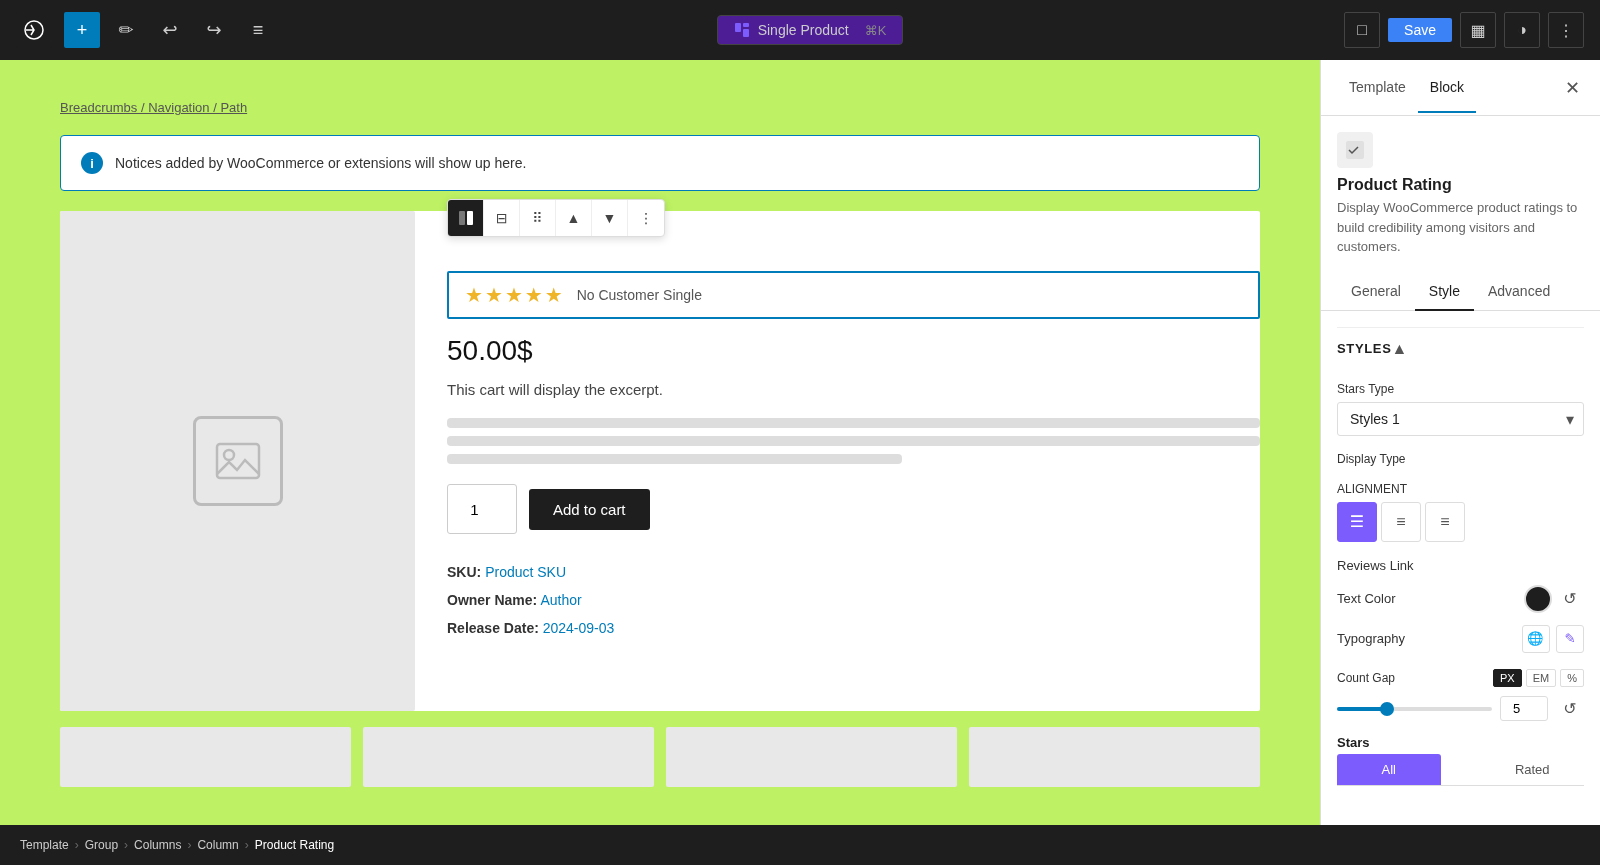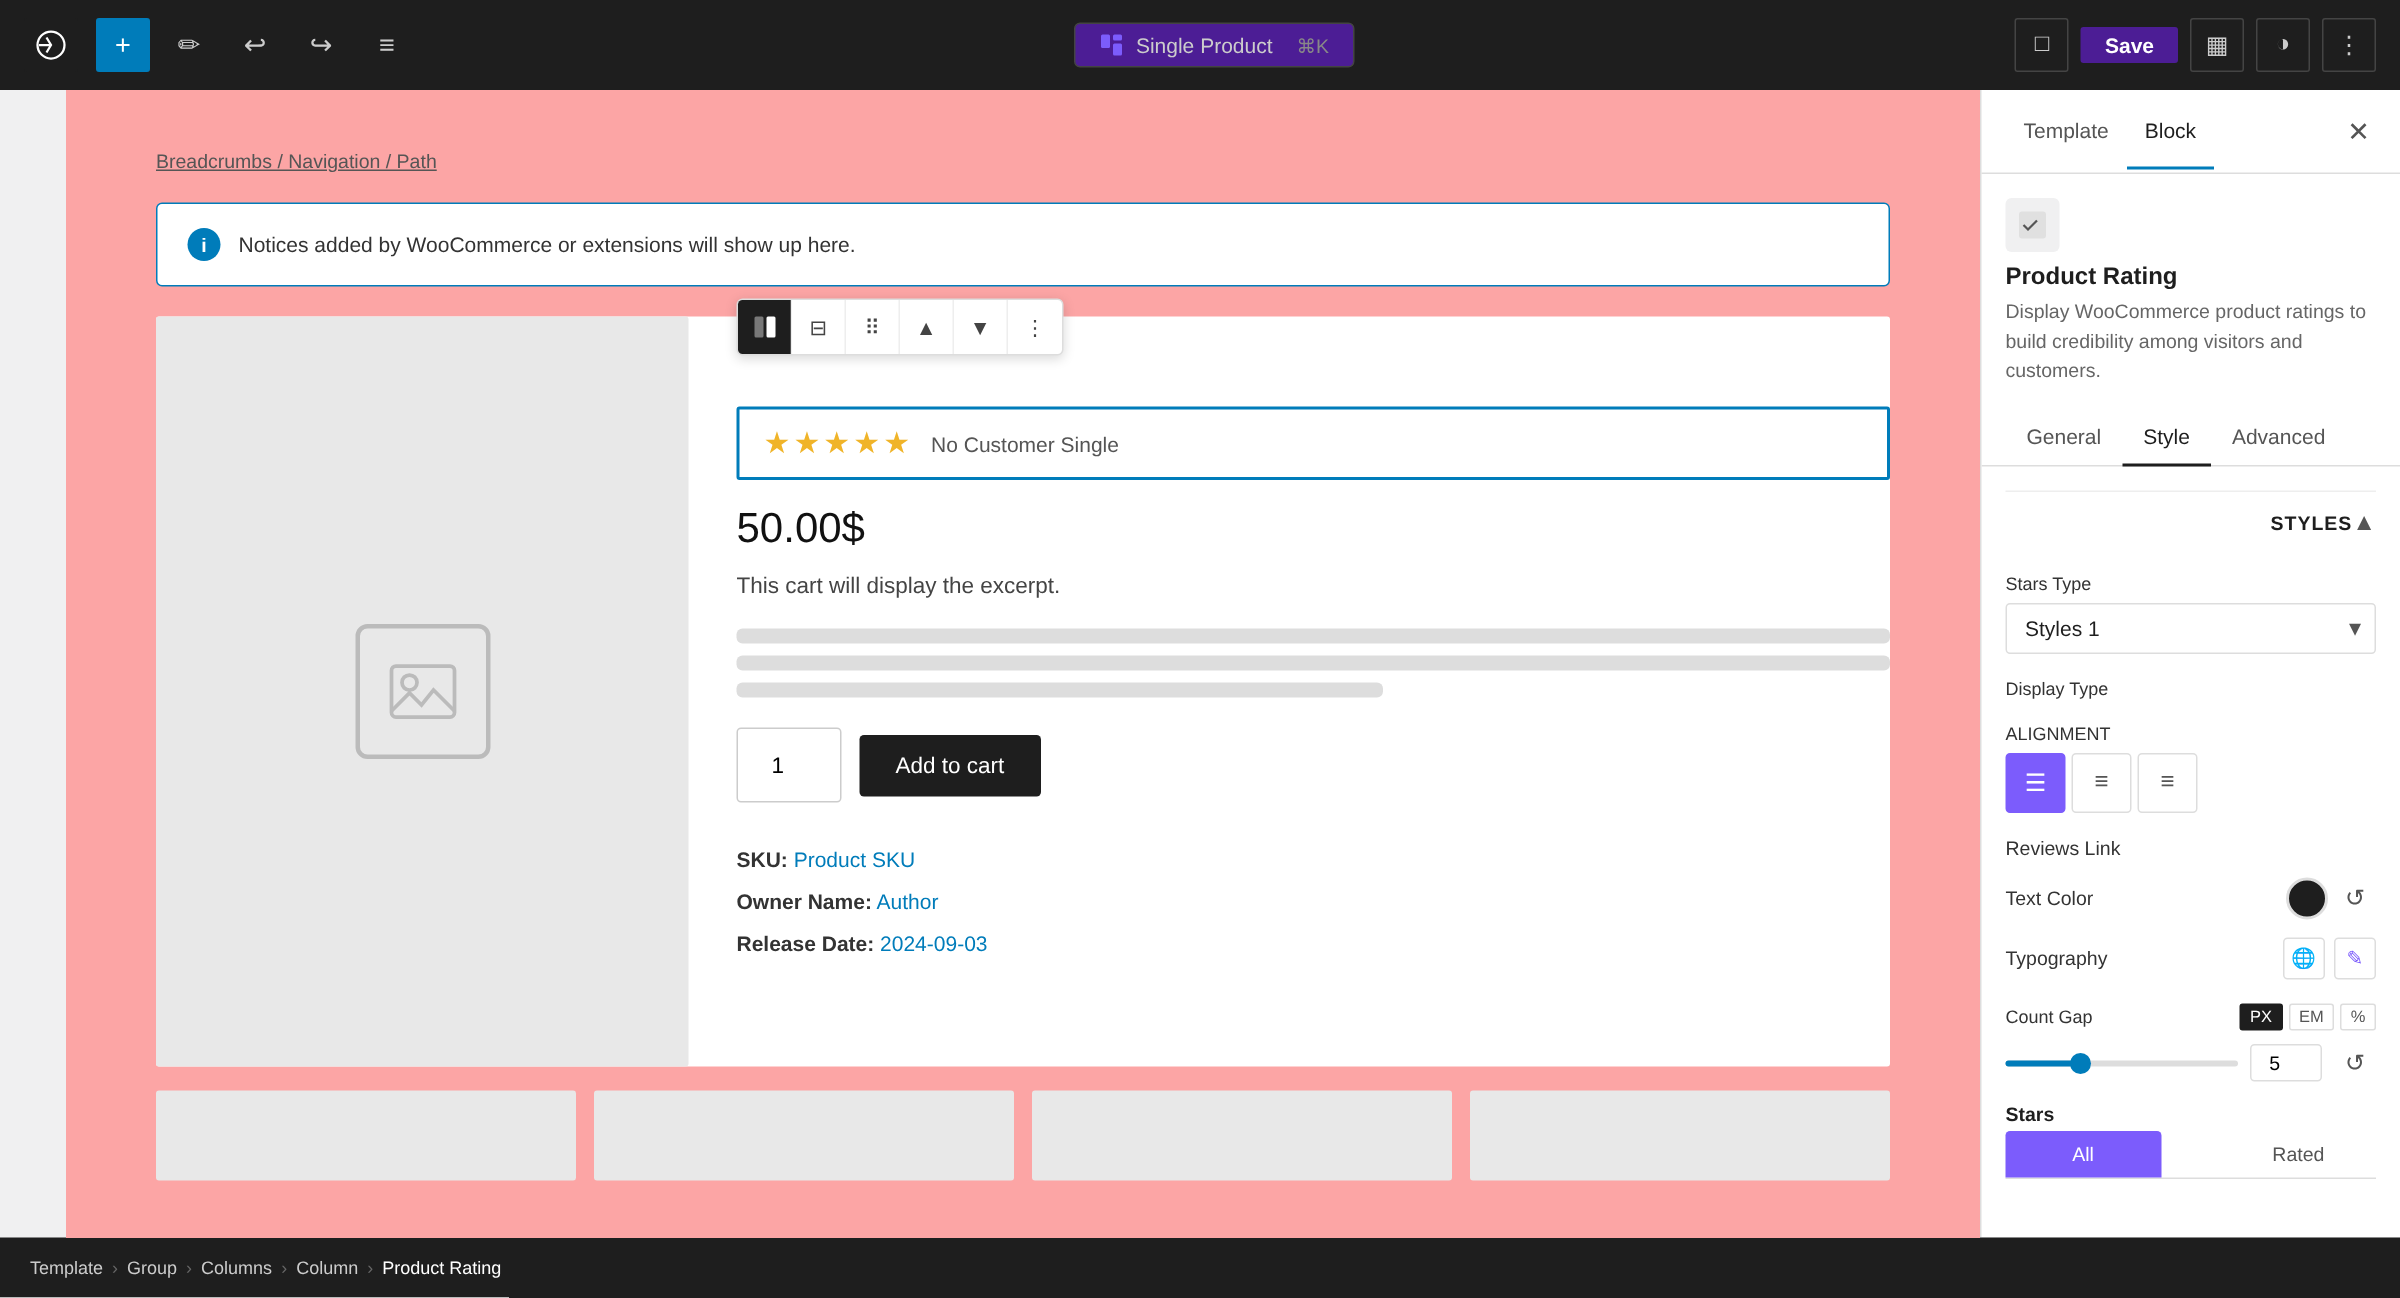--- a/index.html
+++ b/index.html
@@ -61,28 +61,28 @@
       color: #888;
       font-size: 13px;
       margin-left: 8px;
     }
     .toolbar-right {
       display: flex;
       align-items: center;
       gap: 8px;
     }
     .save-btn {
-      background: #4c1d95;
+      background: #3b82f6;
       color: white;
       border: none;
       border-radius: 2px;
       padding: 4px 16px;
       font-size: 14px;
       cursor: pointer;
-      font-weight: 700;
+      font-weight: 400;
     }
     .icon-btn {
       width: 36px; height: 36px;
       background: transparent;
       border: 1px solid #444;
       border-radius: 2px;
       cursor: pointer;
       display: flex; align-items: center; justify-content: center;
       color: #ccc;
       font-size: 16px;
@@ -91,25 +91,24 @@
     
     .main-layout {
       display: flex;
       flex: 1;
       overflow: hidden;
     }
 
     
     .canvas-area {
       flex: 1;
-      background: #fca5a5;
+      background: #bef264;
       overflow: auto;
       padding: 40px 60px;
       position: relative;
-      margin-left: 44px;
     }
 
     .breadcrumb {
       font-size: 13px;
       color: #555;
       margin-bottom: 20px;
       text-decoration: underline;
       cursor: pointer;
     }
 
@@ -387,21 +386,21 @@
     }
     .settings-tab.active {
       color: #1e1e1e;
       border-bottom: 2px solid #1e1e1e;
     }
 
     
     .section-header {
       display: flex;
       align-items: center;
-      justify-content: flex-end;
+      justify-content: flex-start;
       padding: 12px 0;
       cursor: pointer;
       border-top: 1px solid #eee;
       margin: 0 0 12px 0;
     }
     .section-title {
       font-size: 13px;
       font-weight: 600;
       color: #1e1e1e;
       text-transform: uppercase;

